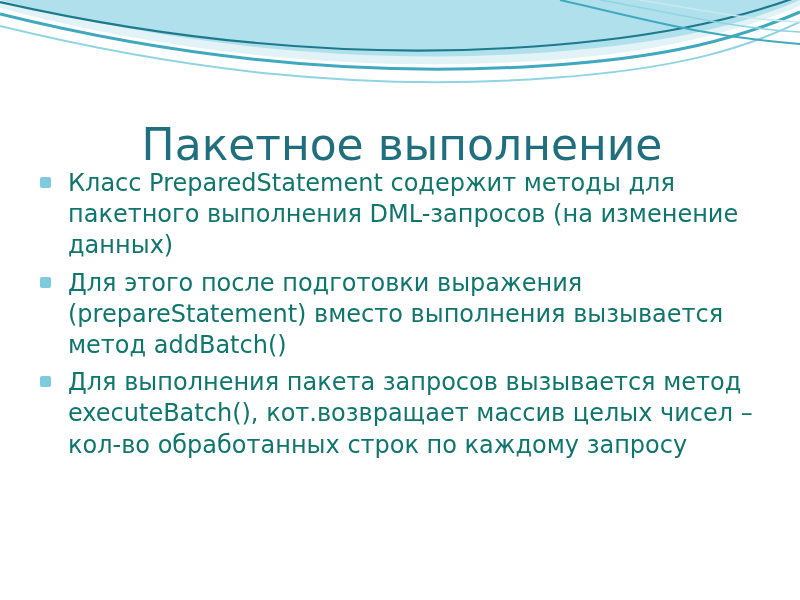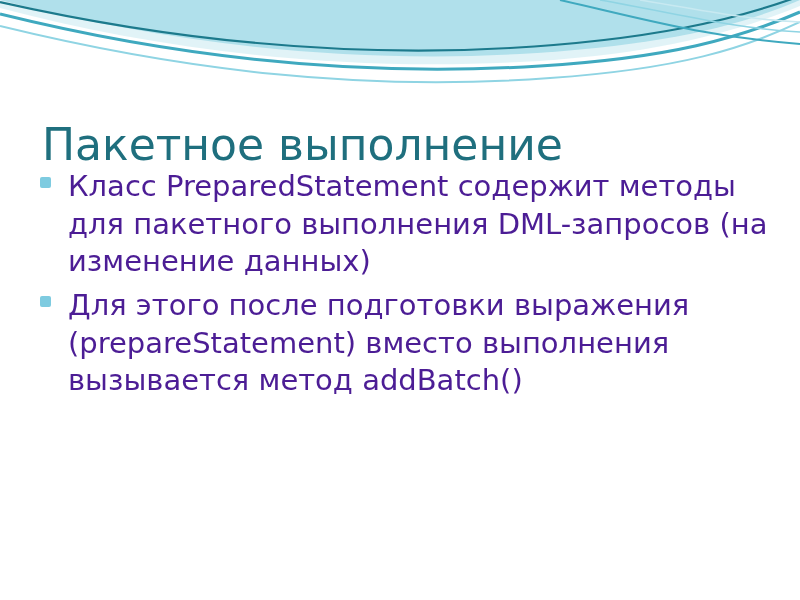--- a/index.html
+++ b/index.html
@@ -32,37 +32,38 @@
     position: absolute;
     left: 42px;
     top: 92px;
     width: 720px;
     font-size: 44px;
     line-height: 1.1;
     color: #1f6f7e;
     font-family: "DejaVu Sans", sans-serif;
     font-weight: normal;
     letter-spacing: 0px;
+    text-align: center;
   }
   .body-list {
     position: absolute;
     left: 36px;
     top: 168px;
     width: 736px;
     list-style: none;
     margin: 0;
     padding: 0;
   }
   .bullet-item {
     position: relative;
     padding-left: 32px;
     margin-bottom: 6px;
-    font-size: 29px;
+    font-size: 24px;
     line-height: 1.30;
-    color: #4c1d95;
+    color: #0f766e;
     font-family: "DejaVu Sans", sans-serif;
   }
   .bullet-marker {
     position: absolute;
     left: 4px;
     top: 9px;
     width: 11px;
     height: 11px;
     background: #7ecbe0;
     border-radius: 2px;
@@ -94,15 +95,19 @@
 
   <ul class="body-list">
     <li class="bullet-item">
       <span class="bullet-marker"></span>
       <span class="bullet-text">Класс PreparedStatement содержит методы для пакетного выполнения DML-запросов (на изменение данных)</span>
     </li>
     <li class="bullet-item">
       <span class="bullet-marker"></span>
       <span class="bullet-text">Для этого после подготовки выражения (prepareStatement) вместо выполнения вызывается метод addBatch()</span>
     </li>
+    <li class="bullet-item">
+      <span class="bullet-marker"></span>
+      <span class="bullet-text">Для выполнения пакета запросов вызывается метод executeBatch(), кот.возвращает массив целых чисел – кол-во обработанных строк по каждому запросу</span>
+    </li>
   </ul>
 
 </div>
 
 </body></html>

